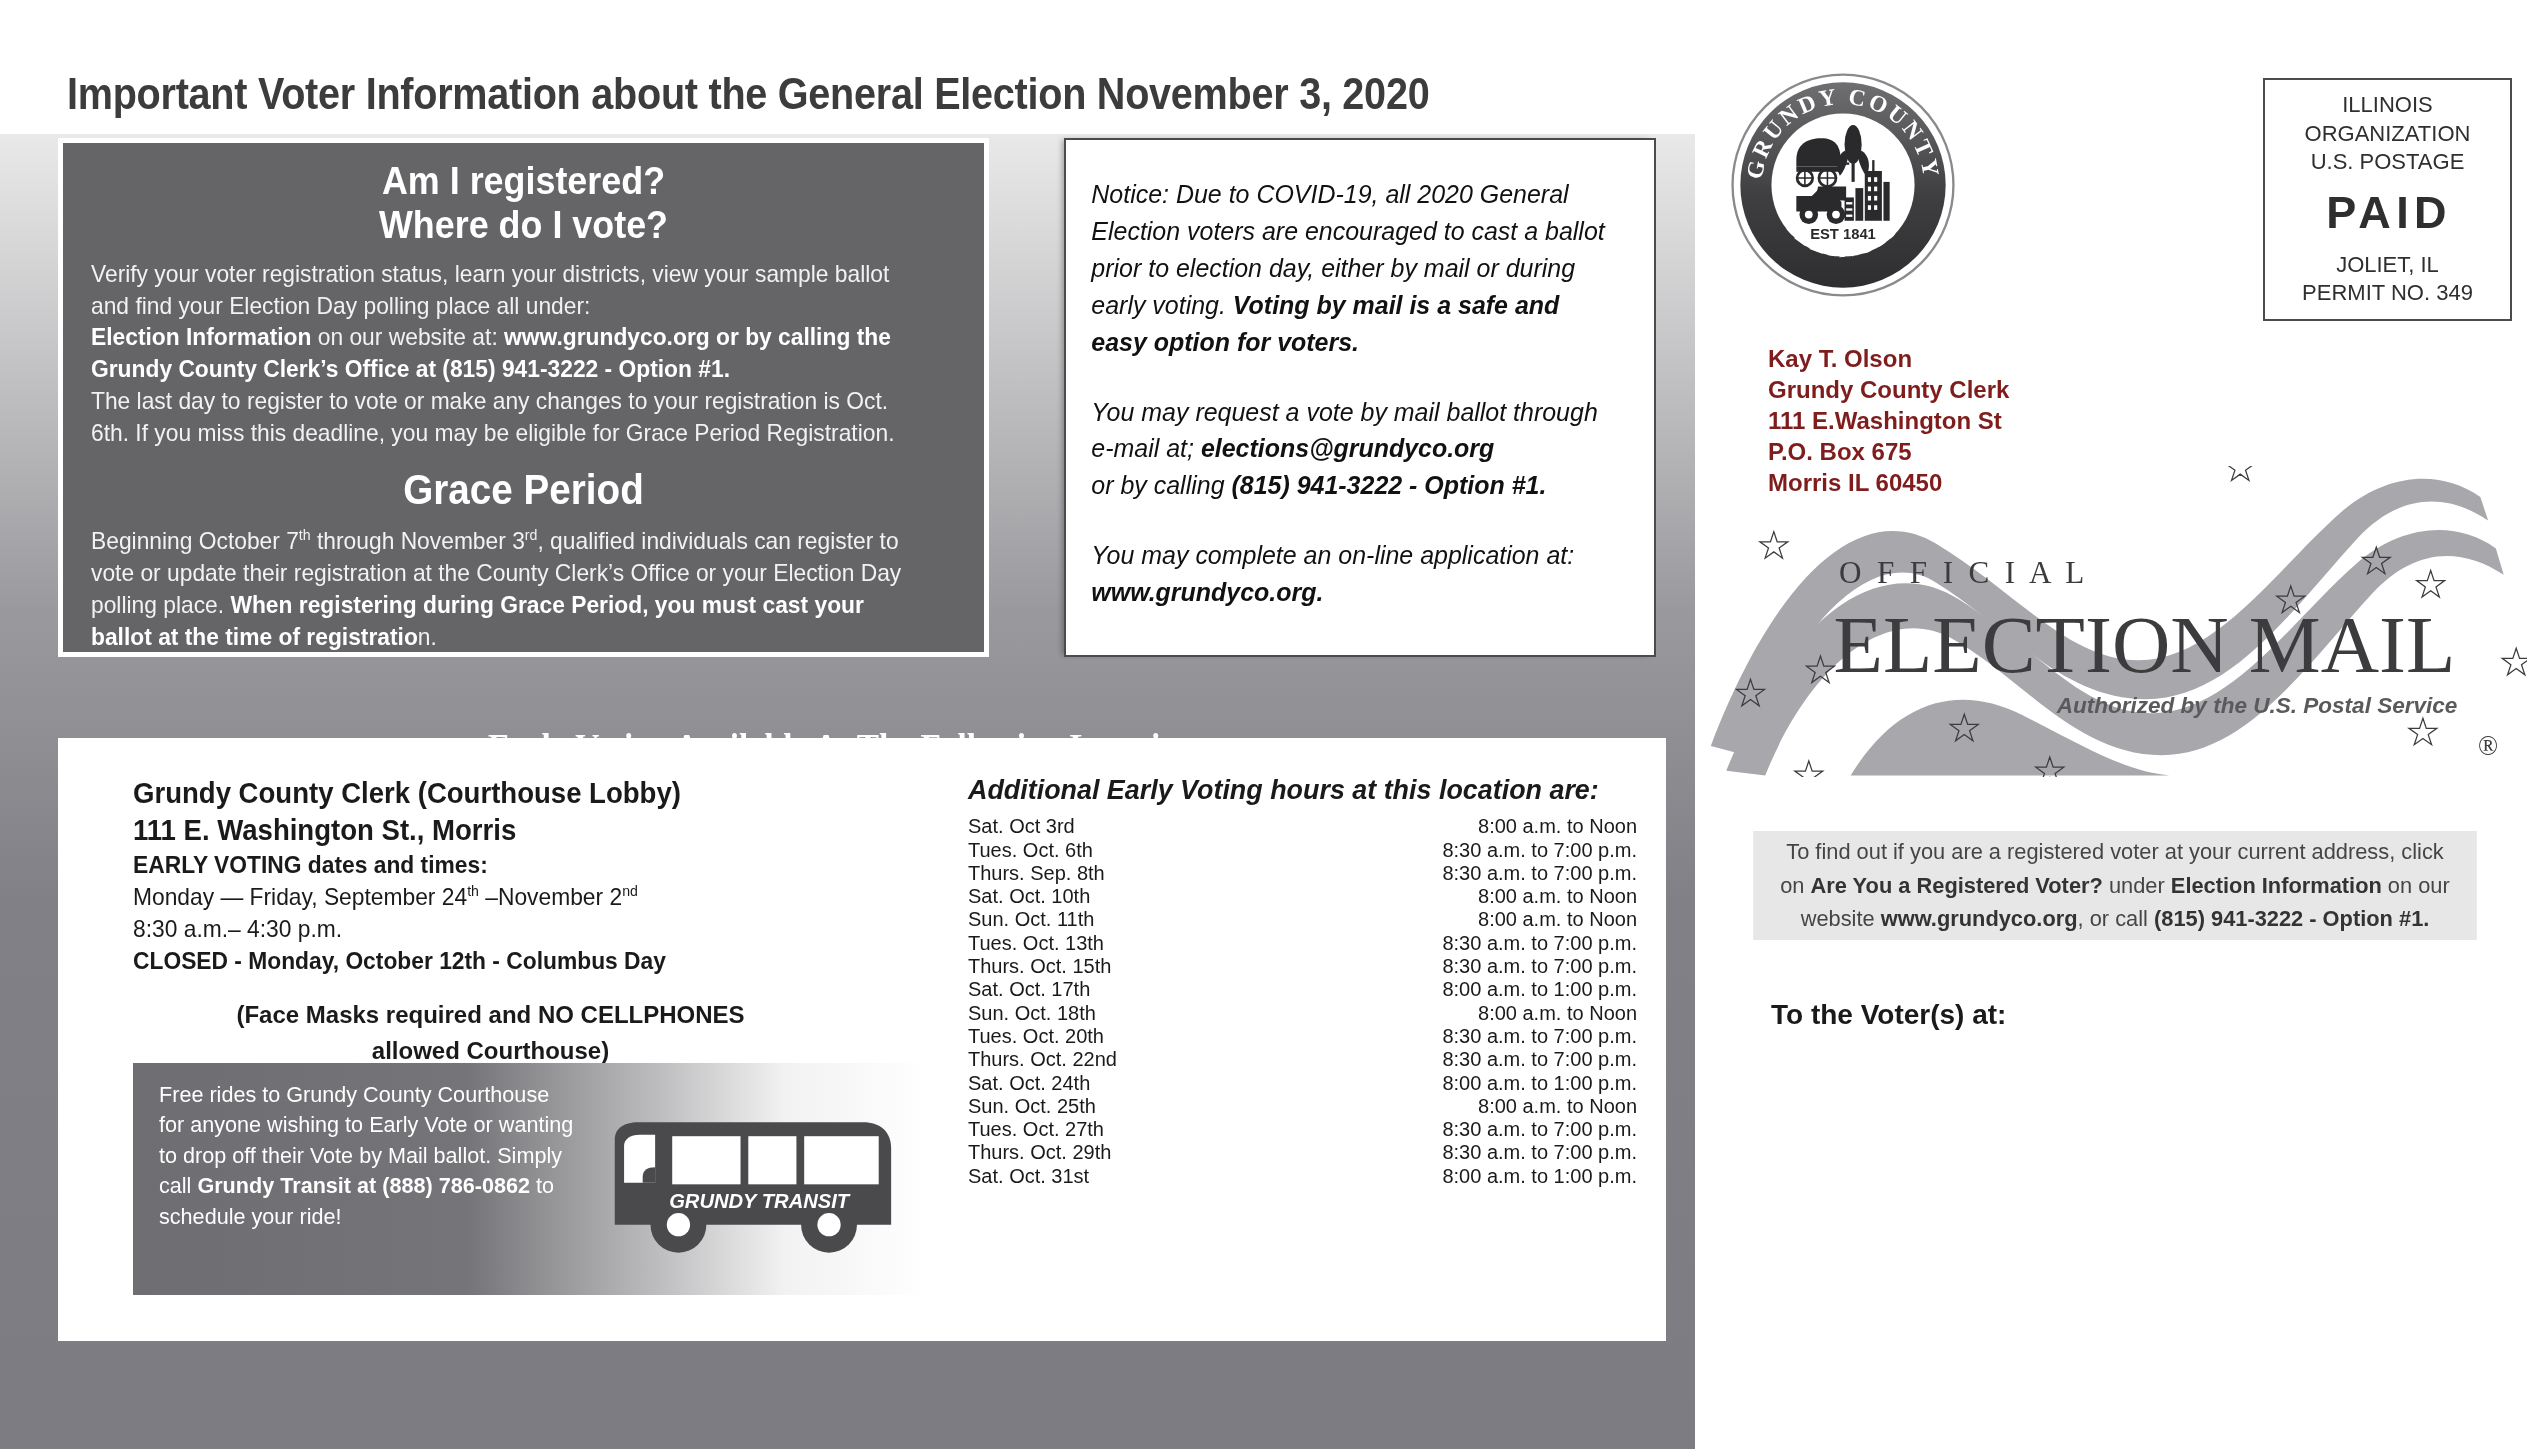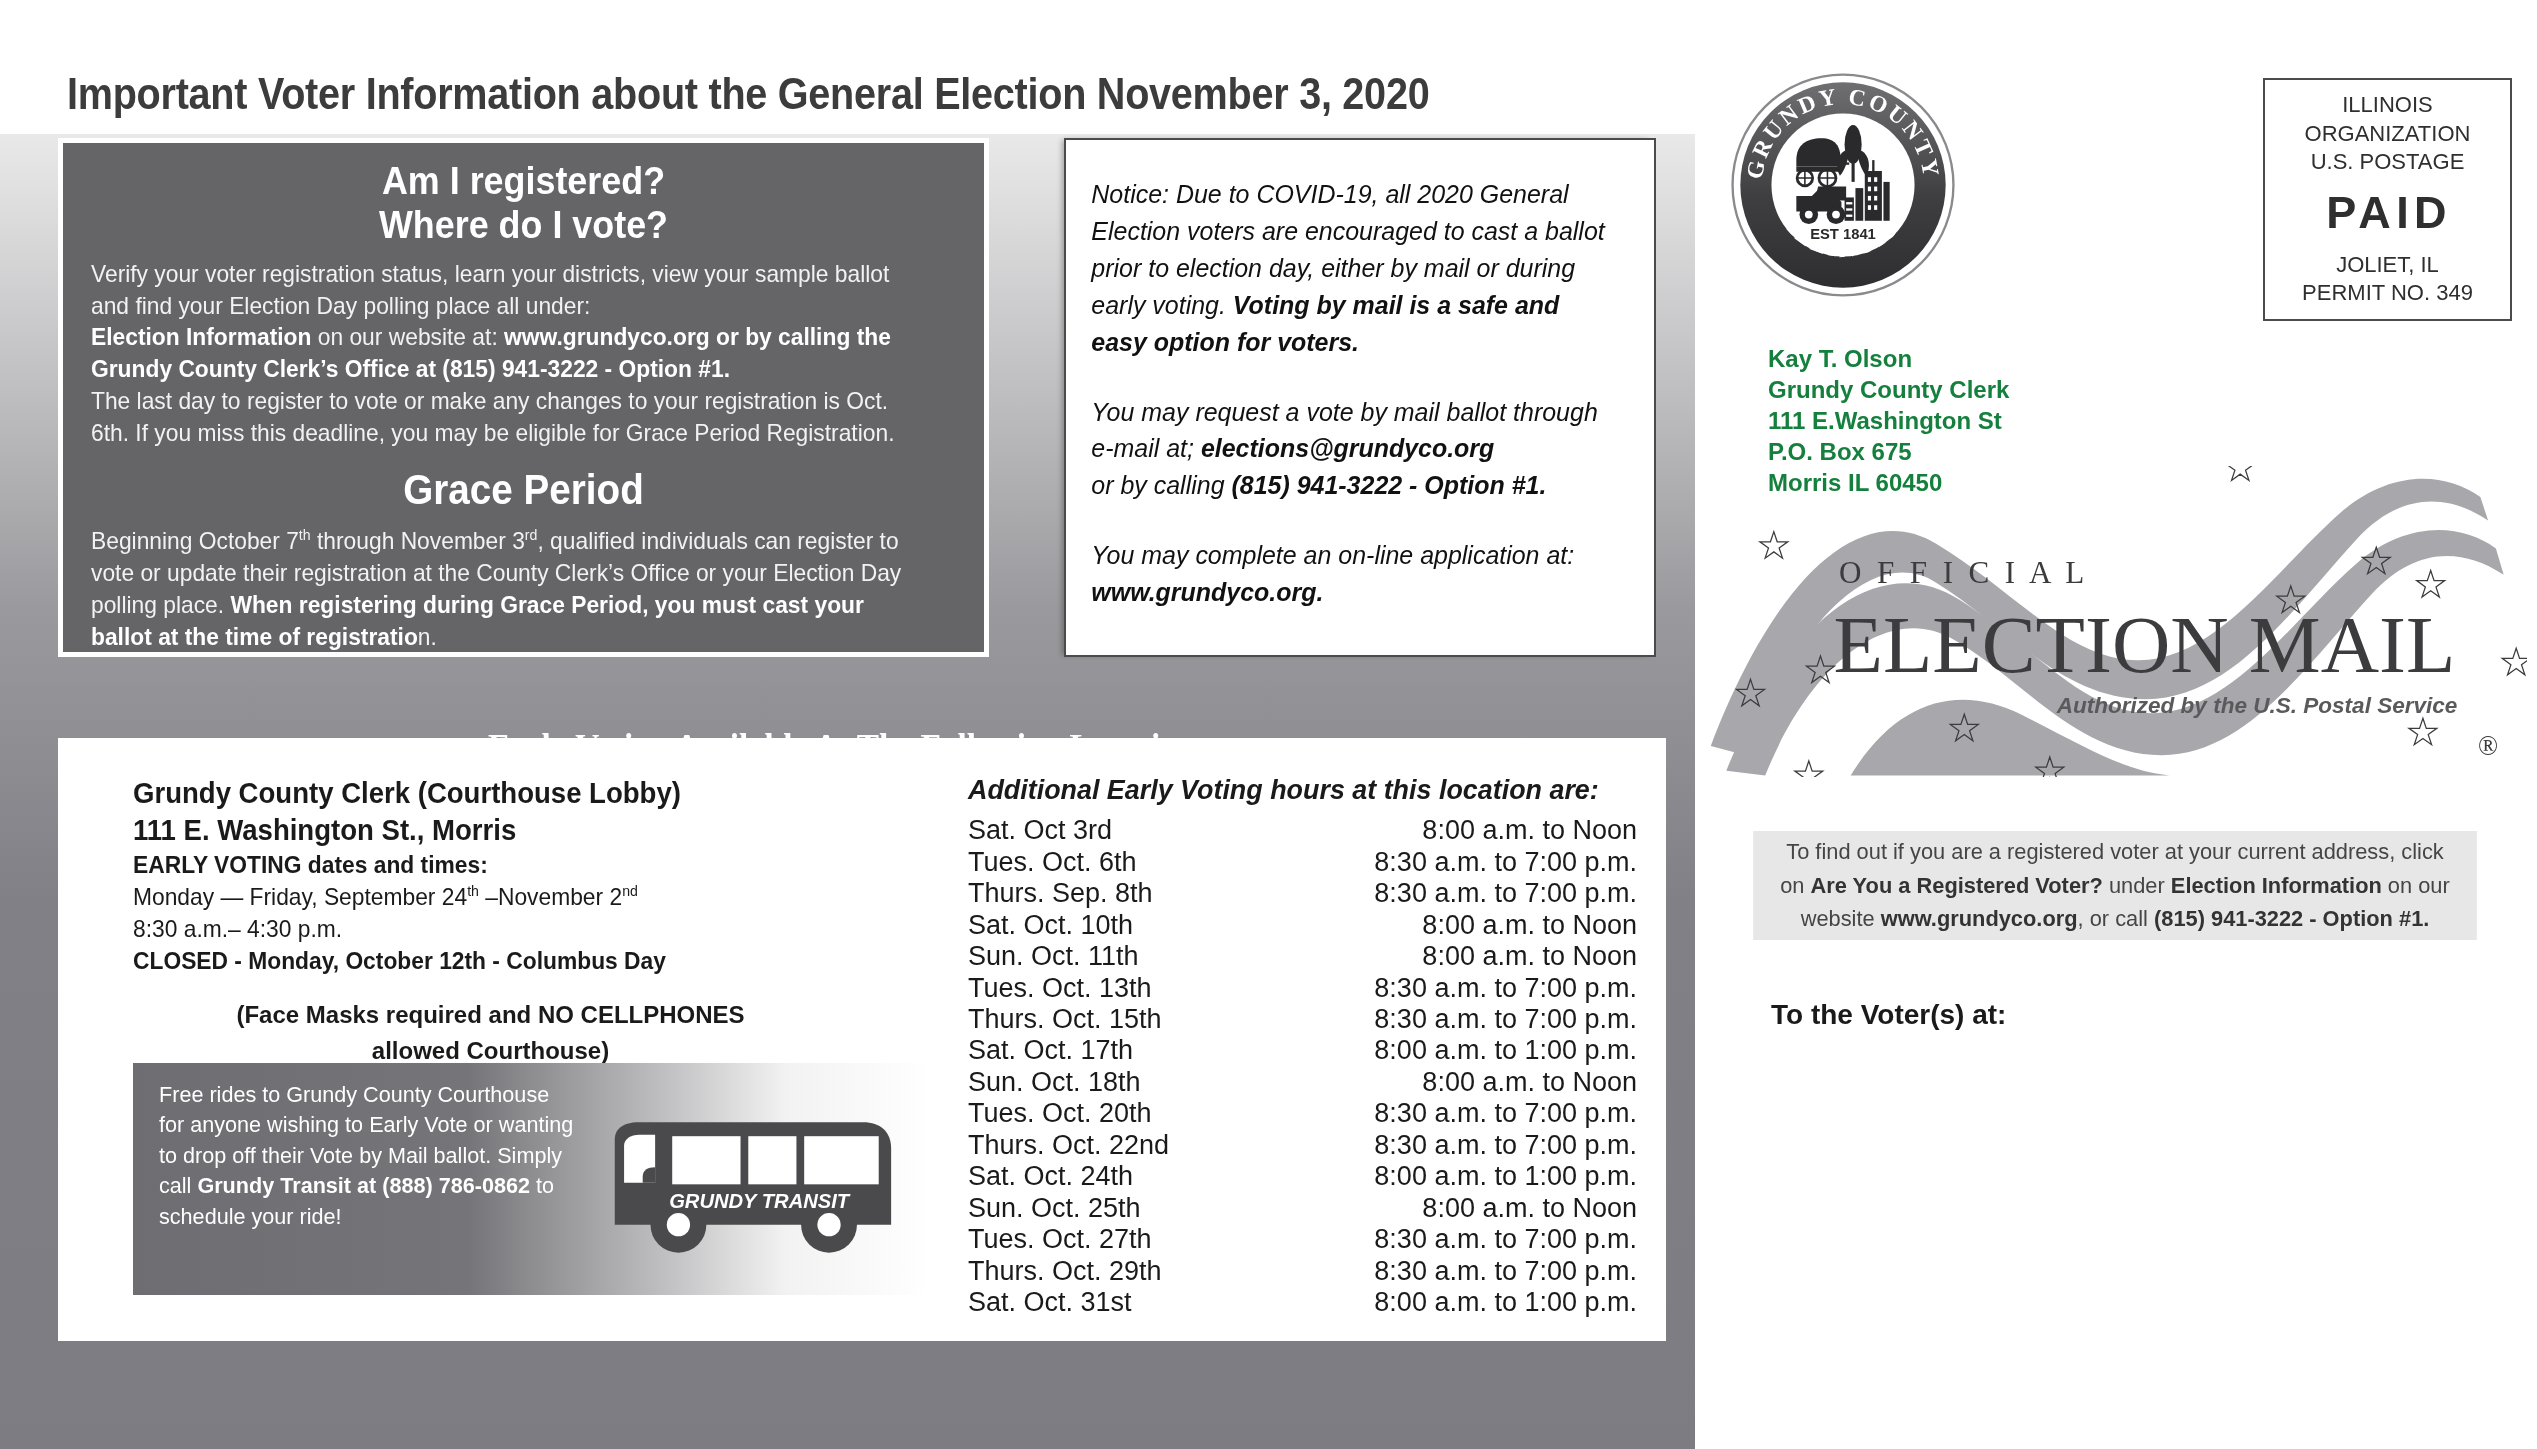--- a/index.html
+++ b/index.html
@@ -104,21 +104,21 @@
   }
 
   .hours-title {
     font-family: "Liberation Sans Narrow","Liberation Sans",sans-serif;
     font-style: italic; font-weight: bold; font-size: 28px; color: #1a1a1a;
     margin-bottom: 9.3px; transform: scaleX(0.96); transform-origin: left;
   }
   .hours-row {
     display: flex; justify-content: space-between;
     font-family: "Liberation Sans Narrow","Liberation Sans",sans-serif;
-    font-size: 27px; color: #1a1a1a; line-height: 1.165;
+    font-size: 20px; color: #1a1a1a; line-height: 1.165;
   }
   .hours-row .d { white-space: nowrap; }
   .hours-row .t { white-space: nowrap; }
 
   
   #transit {
     position: absolute; left: 75px; top: 325px; width: 796px; height: 232px;
     background: linear-gradient(90deg,#6d6d72 0%,#757579 42%,#bdbdbf 66%,#f2f2f2 82%,#ffffff 100%);
   }
   #transit-text {
@@ -131,21 +131,21 @@
   #bus { position: absolute; left: 474px; top: 45px; }
 
   
   #right-panel {
     position: absolute; left: 1695px; top: 0; width: 843px; height: 1450px; background: #ffffff;
   }
   #seal { position: absolute; left: 36px; top: 73px; }
   #clerk-addr {
     position: absolute; left: 73px; top: 344px;
     font-family: "Liberation Sans Narrow","Liberation Sans",sans-serif;
-    font-weight: bold; font-size: 24px; line-height: 1.29; color: #15803d;
+    font-weight: bold; font-size: 24px; line-height: 1.29; color: #7f1d1d;
   }
   #permit-box {
     position: absolute; left: 568px; top: 78px; width: 249px; height: 243px;
     border: 2.3px solid #4b4b4b; background: #ffffff;
     display: flex; flex-direction: column; align-items: center; justify-content: center;
     font-family: "Liberation Sans", sans-serif; color: #2f2f2f;
   }
   #permit-box .pl { font-size: 22px; line-height: 1.28; }
   #permit-box .paid {
     font-weight: bold; font-size: 45px; letter-spacing: 5.4px; margin: 11px 0 12.4px 3.1px;

